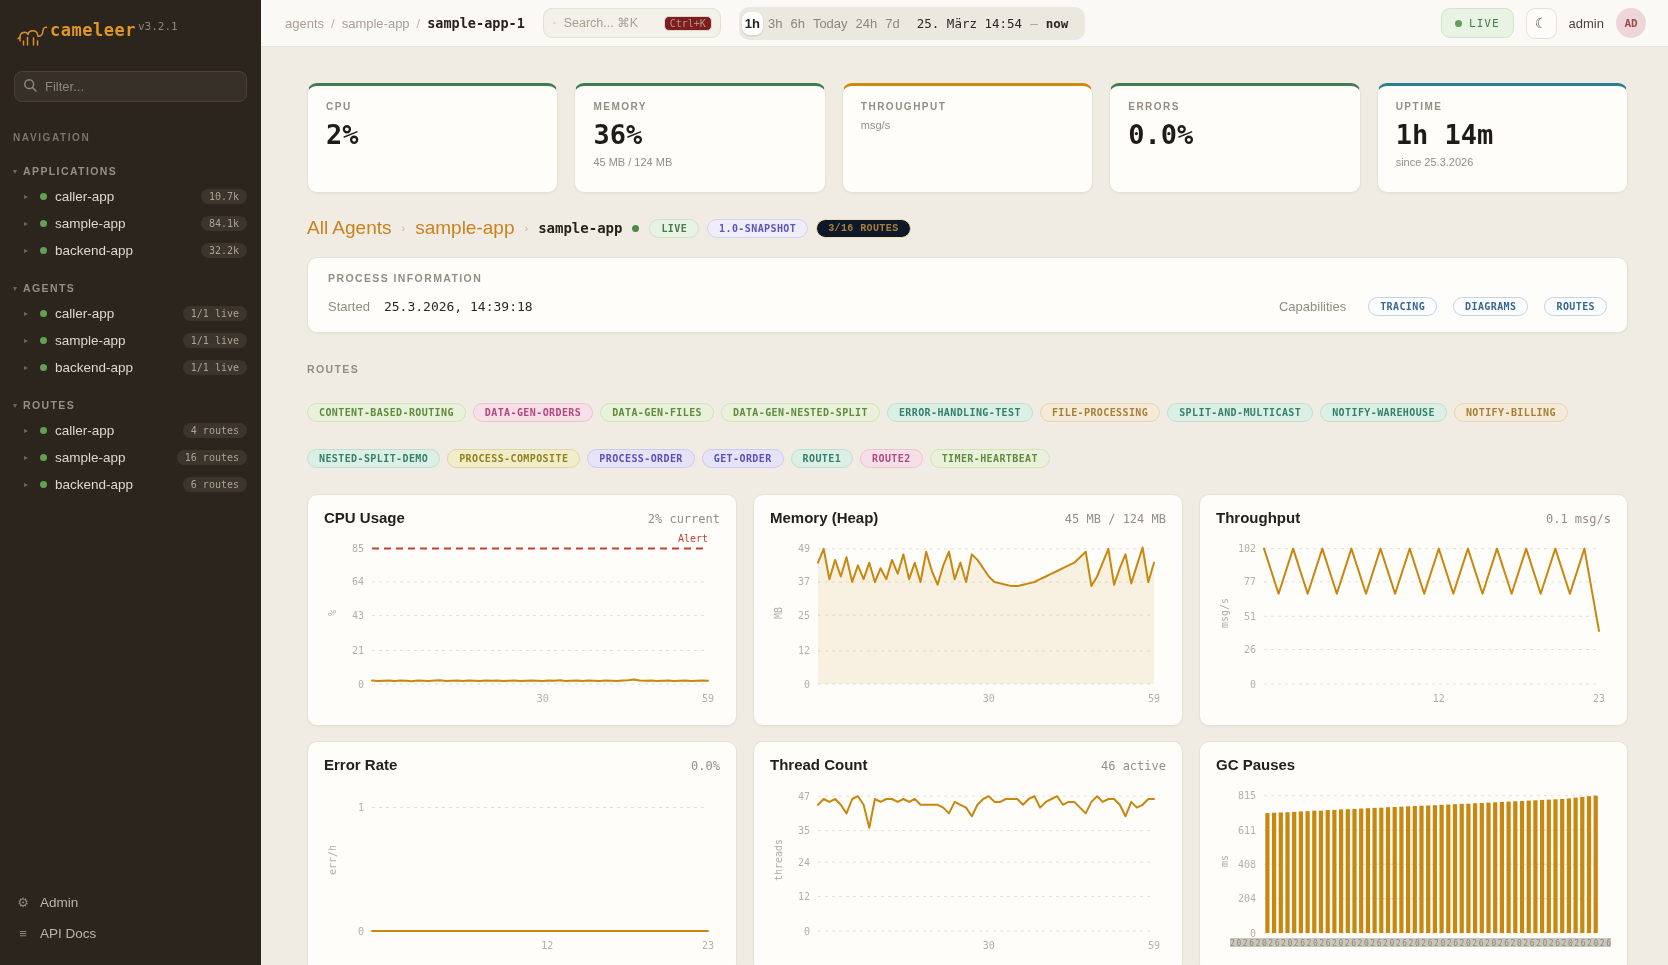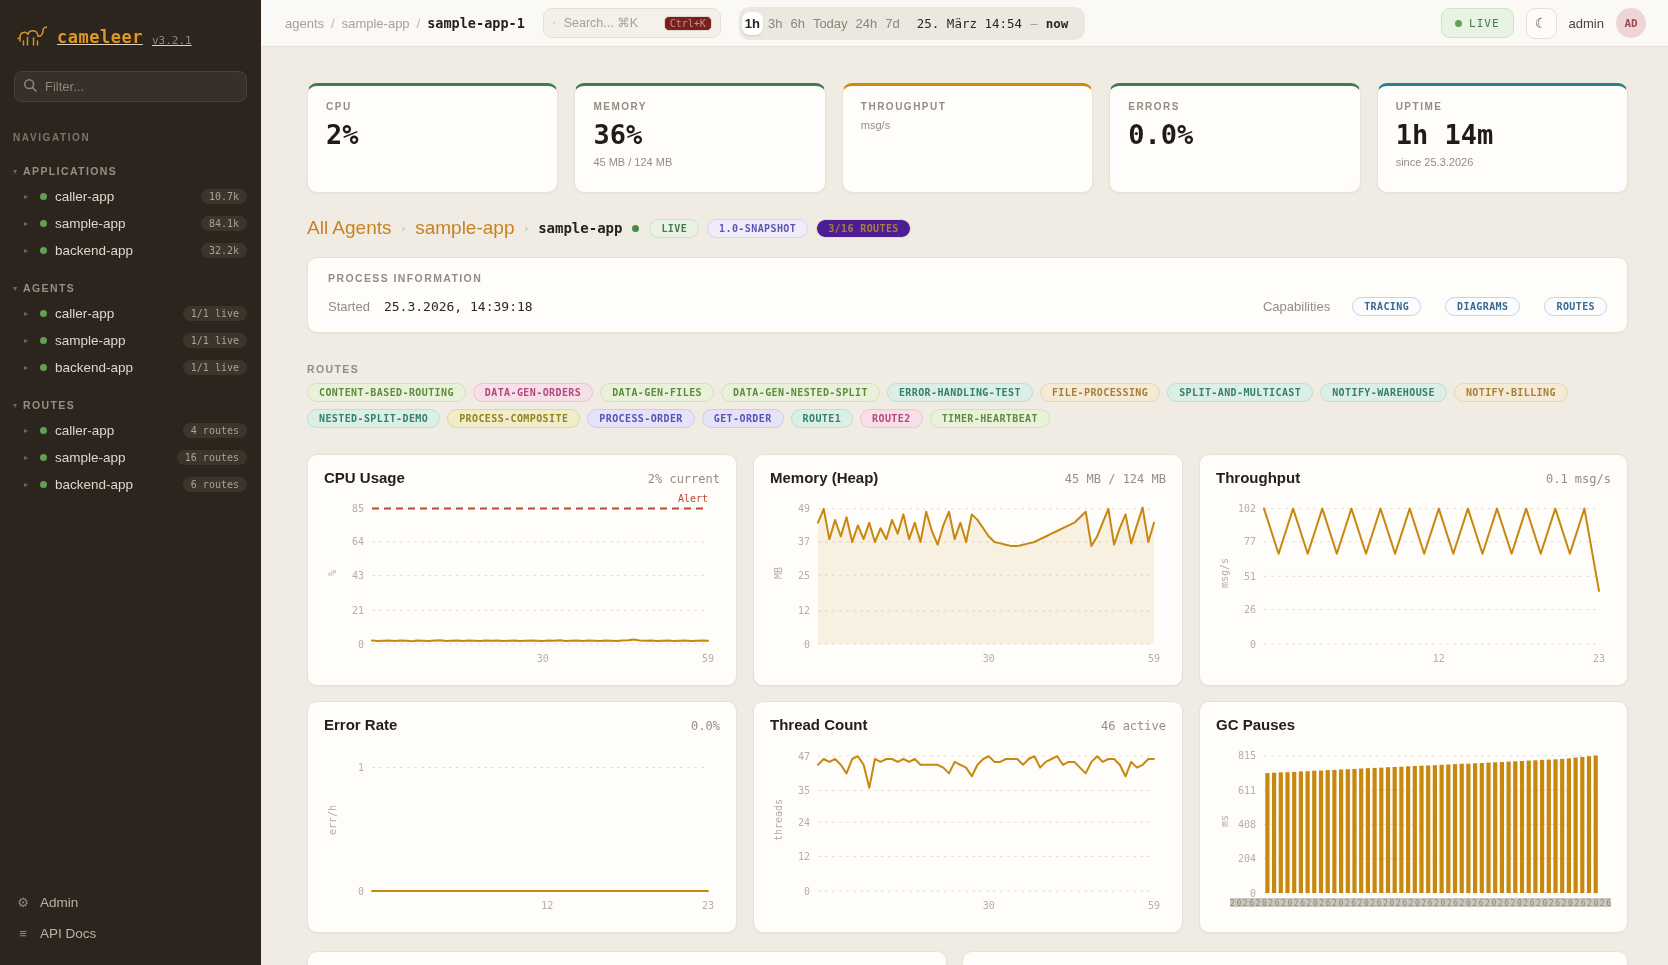--- a/index.html
+++ b/index.html
@@ -1,21 +1,21 @@
 <!DOCTYPE html>
 <html><head>
 <meta charset="utf-8">
 <style>
   * { margin:0; padding:0; box-sizing:border-box; }
   html,body { width:1668px; height:965px; overflow:hidden; }
   body { font-family:"Liberation Sans", sans-serif; background:#f0ece3; display:flex; }
 
   
   .sidebar { width:261px; height:965px; background:#2b251e; flex:0 0 261px; display:flex; flex-direction:column; position:relative; color:#d9d3c8; }
-  .logo-row { display:flex; align-items:flex-end; gap:9px; padding:20px 16px 14px 16px;text-decoration:underline; }
+  .logo-row { display:flex; align-items:flex-start; gap:2px; padding:20px 16px 14px 16px; }
   .logo-name { font-family:"DejaVu Sans Mono",monospace; font-weight:bold; font-size:17px; color:#df9722; letter-spacing:.5px; }
   .logo-ver { font-family:"DejaVu Sans Mono",monospace; font-size:11px; color:#8d867b; }
   .filter-wrap { margin:10px 14px 4px 14px; position:relative; }
   .filter-wrap input { width:100%; height:31px; background:#373028; border:1px solid #494137; border-radius:8px; color:#d9d3c8; font-size:13px; padding:0 10px 0 30px; outline:none; }
   .filter-wrap input::placeholder { color:#8d867b; }
   .filter-icon { position:absolute; left:9px; top:7px; }
   .nav-label { font-size:10px; letter-spacing:1.6px; color:#7b7469; font-weight:bold; padding:26px 16px 4px 13px; }
   .group { margin-top:14px; }
   .group-head { display:flex; align-items:center; gap:6px; padding:4px 16px 6px 13px; }
   .group-caret { color:#6e675c; font-size:8px; }
@@ -74,34 +74,34 @@
   .agent-cur { font-family:"DejaVu Sans Mono",monospace; font-weight:bold; font-size:14px; color:#26221c; }
   .pill { font-family:"DejaVu Sans Mono",monospace; font-size:10px; font-weight:bold; letter-spacing:.4px; border-radius:999px; padding:3px 11px; border:1px solid transparent; white-space:nowrap; }
   .v-green  { background:#e9f1db; border-color:#d2e3b8; color:#5f8b3e; }
   .v-pink   { background:#f6dfe7; border-color:#ecc3d2; color:#b2487c; }
   .v-teal   { background:#dcefe6; border-color:#bfe0d1; color:#35806b; }
   .v-tan    { background:#f5ead6; border-color:#e8d6b3; color:#a5803c; }
   .v-purple { background:#e6e2f7; border-color:#cfc9ef; color:#5a51b8; }
   .v-olive  { background:#f1ecca; border-color:#dfd7a2; color:#8f841f; }
   .v-green2 { background:#e9f3e5; border-color:#cde3c6; color:#477c49; }
   .v-purple2{ background:#efedfa; border-color:#d8d2f2; color:#5d54b6; }
-  .v-amber  { background:#4c1d95; border-color:#efdfad; color:#a5813a; }
+  .v-amber  { background:#0f172a; border-color:#efdfad; color:#a5813a;font-family:Liberation Mono, monospace; }
   .v-blue   { background:#fbfcfe; border-color:#c2d5e8; color:#39688f; }
 
   .process-card { padding:14px 20px 16px 20px; margin-bottom:30px; }
   .card-kicker { font-size:10.5px; letter-spacing:1.4px; color:#948d82; font-weight:bold; }
   .process-row { display:flex; align-items:center; margin-top:13px; }
   .proc-label { font-size:13px; color:#938c81; margin-right:14px; }
   .proc-value { font-family:"DejaVu Sans Mono",monospace; font-size:13px; color:#2c2822; }
   .cap-wrap { margin-left:auto; display:flex; align-items:center; gap:8px; }
 
   .routes-block { margin-bottom:26px; }
   .routes-title { font-size:10.5px; letter-spacing:1.4px; color:#948d82; font-weight:bold; margin-bottom:8px; }
   .routes-pills { display:flex; flex-wrap:wrap; gap:7px; }
-  .routes-pills .pill { cursor:pointer; }
+  .routes-pills .pill { cursor:pointer;margin-top:20px; }
 
   .charts-grid { display:grid; grid-template-columns:1fr 1fr 1fr; gap:15px 16px; margin-bottom:18px; }
   .chart-card { padding:14px 16px 14px 16px; height:232px; }
   .chart-head { display:flex; align-items:baseline; justify-content:space-between; margin-bottom:4px; }
   .chart-title { font-size:15px; font-weight:bold; color:#24211b; }
   .chart-value { font-family:"DejaVu Sans Mono",monospace; font-size:12px; color:#958e83; }
   .chart-plot { height:176px; }
 
   .bottom-row { display:flex; gap:15px; }
   .log-card { flex:0 0 640px; height:140px; padding:22px 22px 0 22px; }
@@ -337,21 +337,21 @@
         </span>
     </div>
 
     <div class="card process-card">
       <div class="card-kicker">PROCESS INFORMATION</div>
       <div class="process-row">
         <span class="proc-label">Started</span>
         <span class="proc-value">25.3.2026, 14:39:18</span>
         <div class="cap-wrap">
           <span class="proc-label">Capabilities</span>
-          <span style="display:flex;gap:24px;">
+          <span style="display:flex;gap:16px;">
 
               <span class="pill v-blue">TRACING</span>
 
               <span class="pill v-blue">DIAGRAMS</span>
 
               <span class="pill v-blue">ROUTES</span>
             </span>
         </div>
       </div>
     </div>

